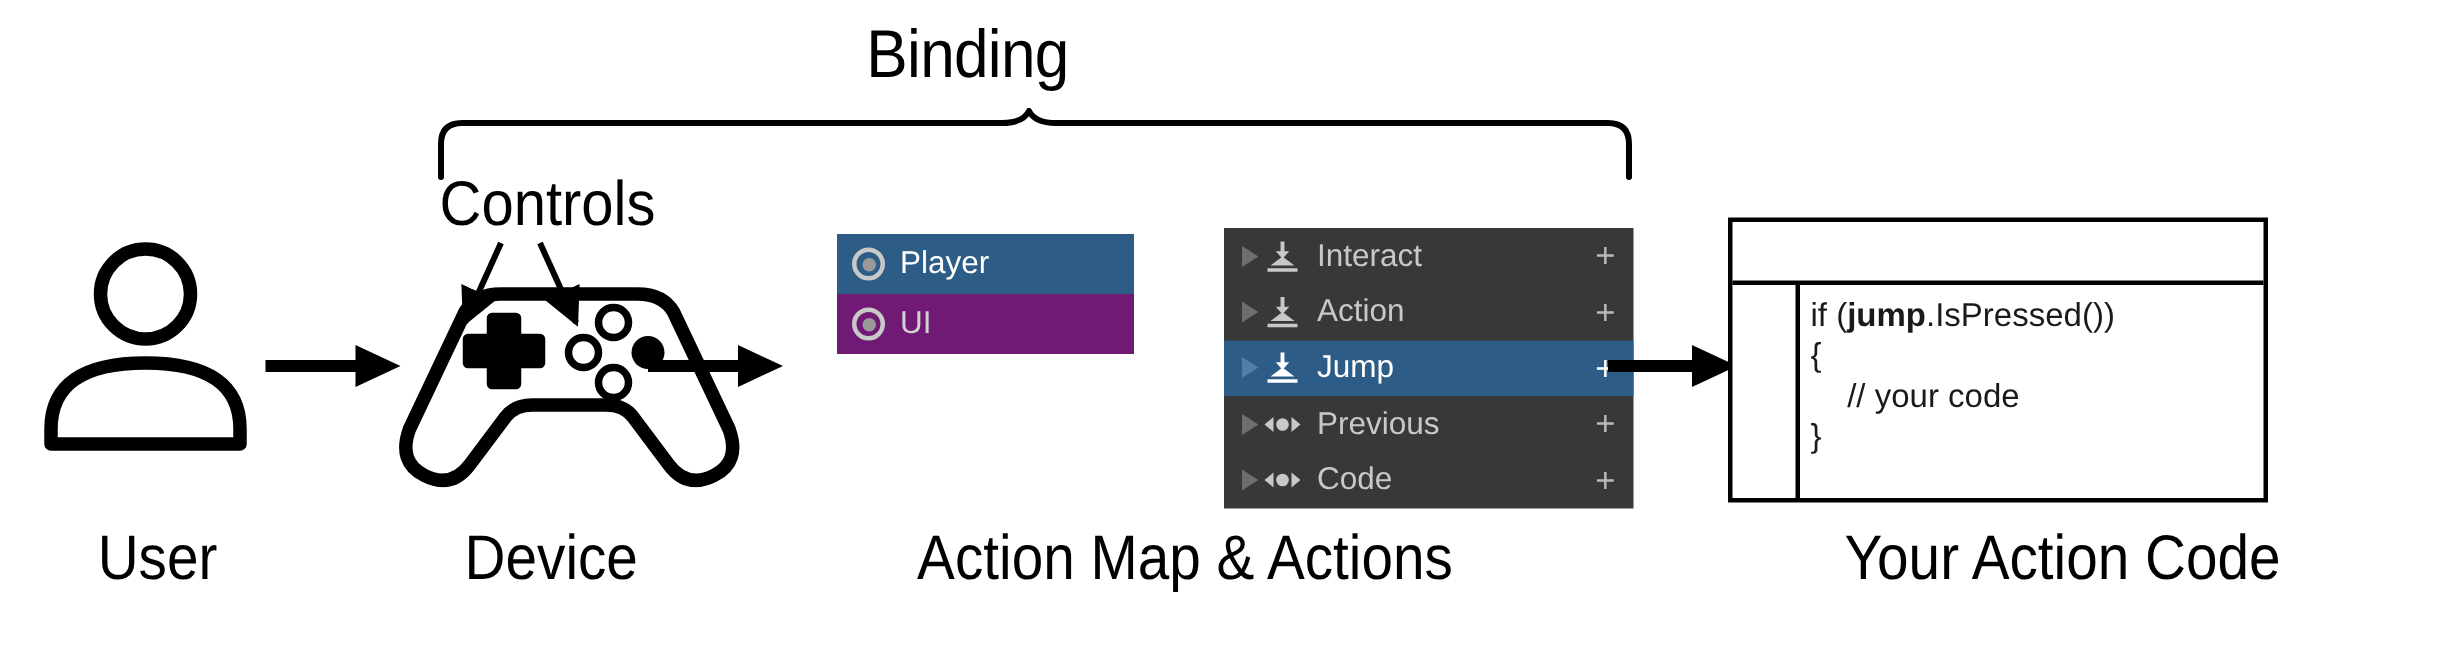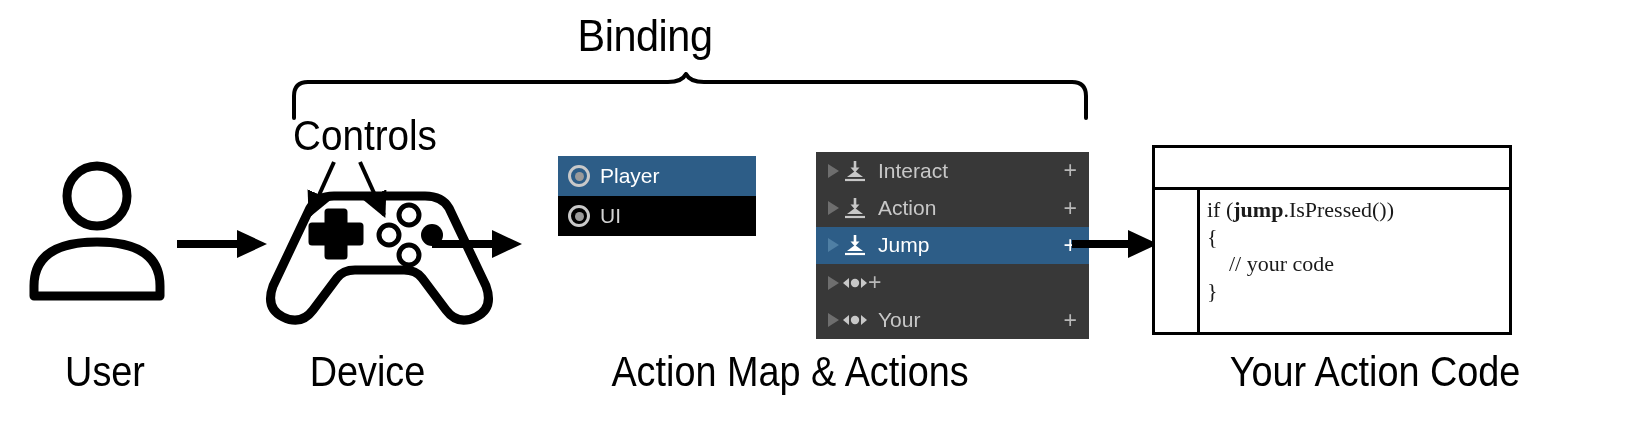--- a/index.html
+++ b/index.html
@@ -34,21 +34,21 @@
     white-space:nowrap;
   }
   #cap-user{left:0px;width:210px;}
   #cap-device{left:250px;width:235px;}
   #cap-actionmap{left:525px;width:530px;}
   #cap-code{left:1115px;width:520px;}
 
   
   #map-panel{
     left:558px;top:156px;width:198px;height:80px;
-    background:#000000;
+    background:#701a75;
   }
   .map-row{
     height:40px;display:flex;align-items:center;box-sizing:border-box;
     padding-left:10px;
   }
   .map-row.selected{background:#2D5D87;}
   .map-row-label{
     font-size:21px;color:#d2d2d2;margin-left:10px;
     font-family:"Liberation Sans", sans-serif;
   }
@@ -104,21 +104,21 @@
   }
   #code-titlebar{
     position:absolute;left:0;top:0;right:0;height:42px;
     border-bottom:3px solid #000;box-sizing:border-box;
   }
   #code-gutter{
     position:absolute;left:42px;top:42px;bottom:0;width:3px;background:#000;
   }
   #code-body{
     position:absolute;left:52px;top:48px;right:4px;bottom:0;
-    font-family:Liberation Serif, serif;
+    font-family:Liberation Sans, sans-serif;
     font-size:22px;line-height:27px;color:#1a1a1a;white-space:pre;
   }
   #code-body b{font-weight:bold;}
 </style>
 </head>
 <body>
 
 <div class="stage">
 
   <svg class="abs" style="left:290px;top:72px;" width="800" height="48" viewBox="0 0 800 48">
@@ -234,35 +234,36 @@
       <span class="foldout">
           <span></span>
         </span>
       <span class="act-icon">
         <svg width="26" height="16" viewBox="0 0 26 16">
           <path d="M7,3 L7,13 L1,8 Z" fill="#c8c8c8"></path>
           <circle cx="13" cy="8" r="4.2" fill="#c8c8c8"></circle>
           <path d="M19,3 L19,13 L25,8 Z" fill="#c8c8c8"></path>
         </svg>
       </span>
+      <span class="act-label">Previous</span>
       <span class="act-plus">+</span>
     </div>
 
     <div class="act-row">
       <span class="foldout">
           <span></span>
         </span>
       <span class="act-icon">
         <svg width="26" height="16" viewBox="0 0 26 16">
           <path d="M7,3 L7,13 L1,8 Z" fill="#c8c8c8"></path>
           <circle cx="13" cy="8" r="4.2" fill="#c8c8c8"></circle>
           <path d="M19,3 L19,13 L25,8 Z" fill="#c8c8c8"></path>
         </svg>
       </span>
-      <span class="act-label">Your</span>
+      <span class="act-label">Code</span>
       <span class="act-plus">+</span>
     </div>
   </div>
 
   <svg class="abs" style="left:1070px;top:228px;" width="90" height="32" viewBox="0 0 90 32">
     <line x1="2" y1="16" x2="62" y2="16" stroke="#000" stroke-width="8"></line>
     <path d="M58,2 L88,16 L58,30 Z" fill="#000"></path>
   </svg>
 
   <div class="abs" id="code-window">

